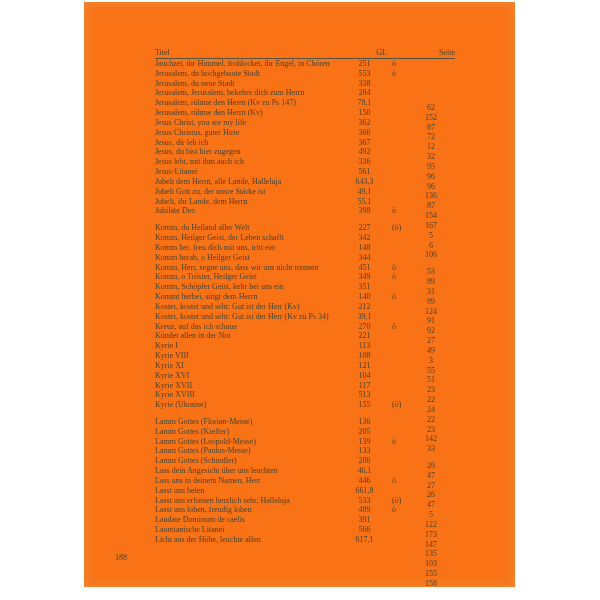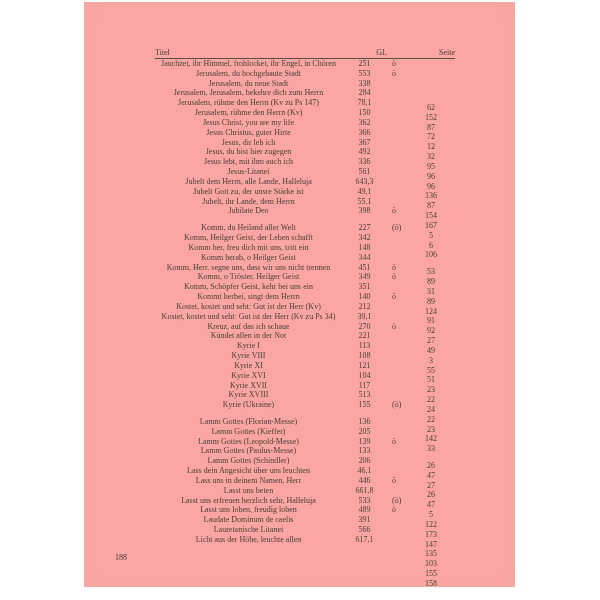--- a/index.html
+++ b/index.html
@@ -11,21 +11,21 @@
   }
   .canvas {
     position: relative;
     width: 600px; height: 600px;
     background: #ffffff;
   }
   .page {
     position: absolute;
     left: 84px; top: 2px;
     width: 431px; height: 585px;
-    background: #fca5a5;
+    background: #f97316;
     box-shadow: inset 0 0 14px rgba(205,193,150,0.28);
   }
   .content {
     position: absolute;
     left: 71px; top: 45px;
     width: 300px;
     color: #474233;
   }
   .header {
     display: flex;
@@ -38,21 +38,21 @@
   .h-gl    { width: 45px;  text-align: right; }
   .h-mark  { width: 20px; }
   .h-seite { width: 48px;  text-align: right; }
   .row {
     display: flex;
     height: 9.83px;
     line-height: 9.83px;
     font-size: 8px;
     white-space: nowrap;
   }
-  .c-title { width: 187px; text-align: center; overflow: visible; }
+  .c-title { width: 187px; text-align: left; overflow: visible; }
   .c-gl    { width: 45px;  text-align: center; }
   .c-mark  { width: 20px;  padding-left: 5px; box-sizing: border-box; text-align: left; }
   .c-seite { width: 48px;  text-align: center; margin-top: 44px; }
   .gap { height: 7px; }
   .footer {
     position: absolute;
     left: 31px; top: 551px;
     font-size: 8px;
     line-height: 10px;
     color: #474233;

